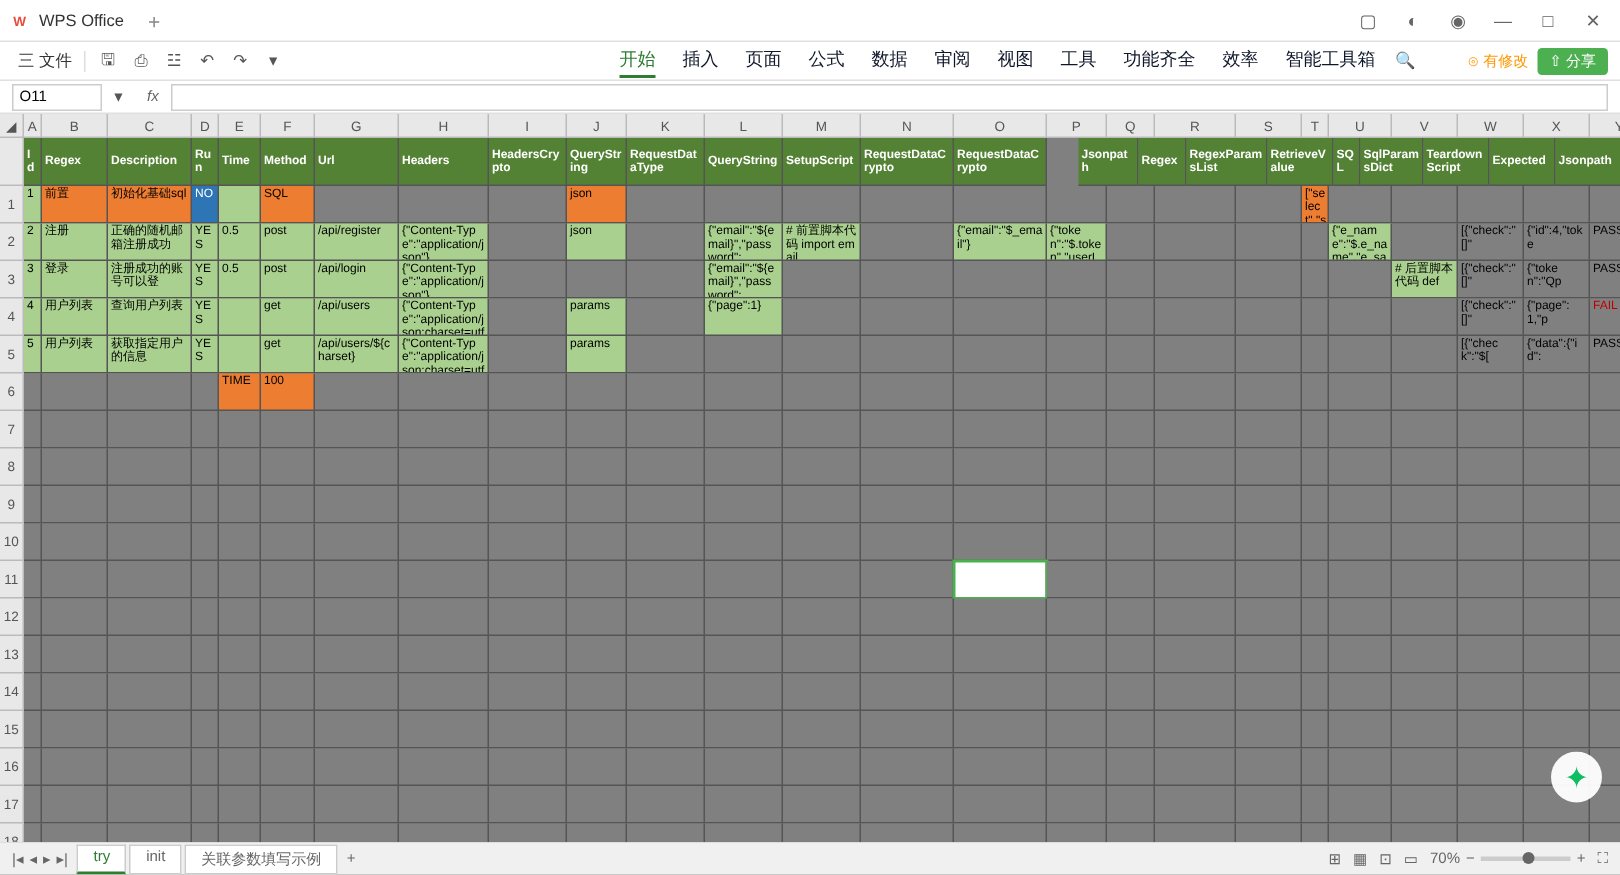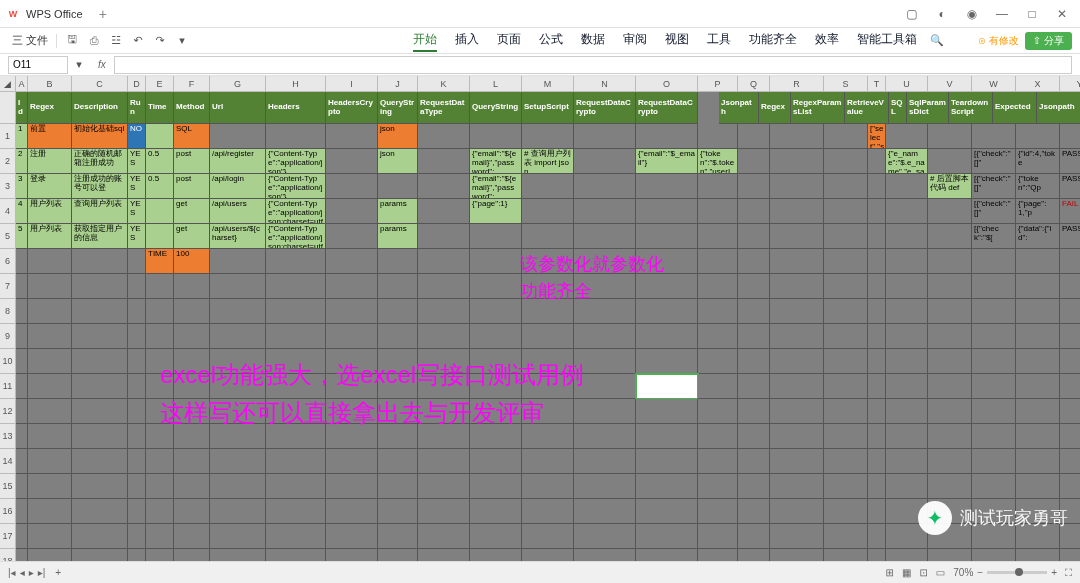--- a/index.html
+++ b/index.html
@@ -203,21 +203,21 @@
         <div class="cell green" style="width: 56px;">正确的随机邮箱注册成功</div>
         <div class="cell green" style="width: 18px;">YES</div>
         <div class="cell green" style="width: 28px;">0.5</div>
         <div class="cell green" style="width: 36px;">post</div>
         <div class="cell green" style="width: 56px;">/api/register</div>
         <div class="cell green" style="width: 60px;">{"Content-Type":"application/json"}</div>
         <div class="cell gray" style="width: 52px;"></div>
         <div class="cell green" style="width: 40px;">json</div>
         <div class="cell gray" style="width: 52px;"></div>
         <div class="cell green" style="width: 52px;">{"email":"${email}","password":</div>
-        <div class="cell green" style="width: 52px;"># 查询用户列表 import json</div>
+        <div class="cell green" style="width: 52px;"># 前置脚本代码 import email</div>
         <div class="cell gray" style="width: 62px;"></div>
         <div class="cell green" style="width: 62px;">{"email":"$_email"}</div>
         <div class="cell green" style="width: 40px;">{"token":"$.token","userId":</div>
         <div class="cell gray" style="width: 32px;"></div>
         <div class="cell gray" style="width: 54px;"></div>
         <div class="cell gray" style="width: 44px;"></div>
         <div class="cell gray" style="width: 18px;"></div>
         <div class="cell green" style="width: 42px;">{"e_name":"$.e_name","e_salary":"$.sale</div>
         <div class="cell gray" style="width: 44px;"></div>
         <div class="cell gray" style="width: 44px;">[{"check":"[]"</div>
@@ -666,33 +666,35 @@
         <div class="cell gray" style="width: 54px;"></div>
         <div class="cell gray" style="width: 44px;"></div>
         <div class="cell gray" style="width: 18px;"></div>
         <div class="cell gray" style="width: 42px;"></div>
         <div class="cell gray" style="width: 44px;"></div>
         <div class="cell gray" style="width: 44px;"></div>
         <div class="cell gray" style="width: 44px;"></div>
         <div class="cell gray" style="width: 40px;"></div>
       </div>
     </div>
-  <div class="annotation1" id="ann1">该参数化就参数化<br>功能齐全</div>
-  <div class="annotation2" id="ann2">excel功能强大，选excel写接口测试用例<br>这样写还可以直接拿出去与开发评审</div>
   <div class="watermark">
     <div class="wm-icon">✦</div>
-    <span>测试玩家勇哥</span>
   </div>
 </div>
 
 <div class="statusbar">
   <span class="small-icon">|◂</span>
   <span class="small-icon" style="margin:0 4px">◂</span>
   <span class="small-icon">▸</span>
   <span class="small-icon" style="margin:0 6px 0 4px">▸|</span>
+  <div id="sheet-tabs" style="display:flex">
+      <div class="sheet-tab active">try</div>
+      <div class="sheet-tab">init</div>
+      <div class="sheet-tab">关联参数填写示例</div>
+    </div>
   <span class="small-icon" style="margin-left:4px">+</span>
   <div class="status-right">
     <span class="small-icon">⊞</span>
     <span class="small-icon">▦</span>
     <span class="small-icon">⊡</span>
     <span class="small-icon">▭</span>
     <div class="zoom">
       <span>70%</span>
       <span>−</span>
       <div class="zoom-slider">

